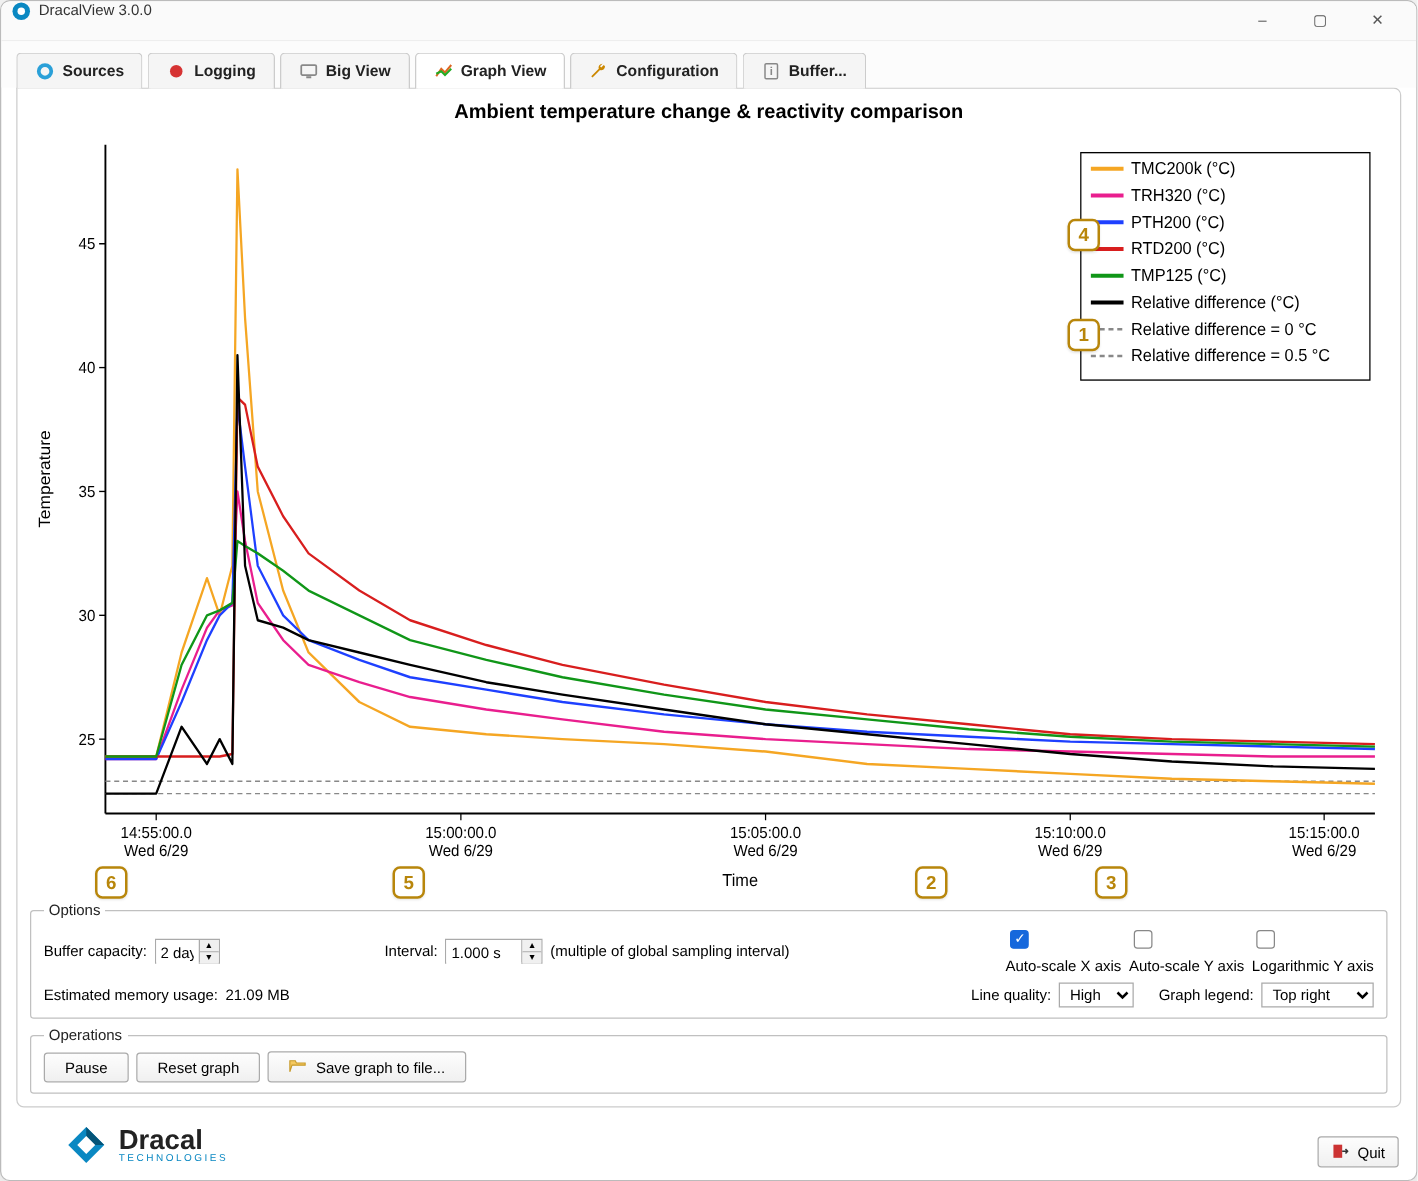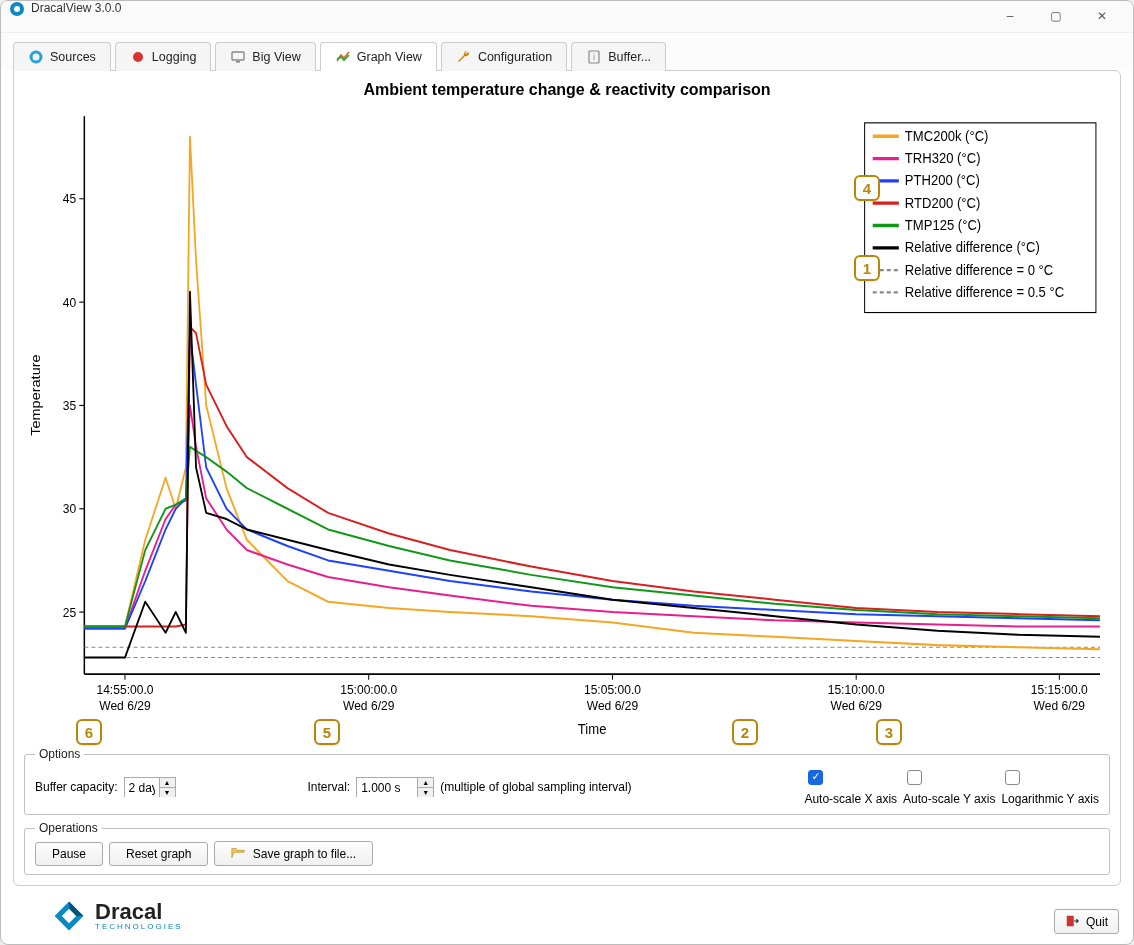--- a/index.html
+++ b/index.html
@@ -58,20 +58,21 @@
     display:flex; align-items:center; gap:6px;
     padding: 6px 14px;
     border: 1px solid var(--tab-border);
     border-bottom: none;
     border-radius: 4px 4px 0 0;
     background: var(--inactive-tab-bg);
     color:#222;
     font-size: 12.5px;
     position:relative;
     top:1px;
+    font-weight:bold;
   }
   .tab.active {
     background: var(--active-tab-bg);
     z-index:2;
   }
   .tab .tab-icon { width:16px; height:16px; display:inline-flex; align-items:center; justify-content:center; }
 
   .tab-content {
     flex:1;
     border: 1px solid var(--tab-border);
@@ -343,20 +344,34 @@
         </label>
         <label class="inline">
           <input type="checkbox" class="chk" style="">
           <span>Auto-scale Y axis</span>
         </label>
         <label class="inline">
           <input type="checkbox" class="chk" style="">
           <span>Logarithmic Y axis</span>
         </label>
       </div>
+      <div class="opt-row">
+        <span>Estimated memory usage:</span>
+        <span>21.09 MB</span>
+        <span class="spacer"></span>
+        <span>Line quality:</span>
+        <select style="width:60px">
+          <option>High</option>
+        </select>
+        <span style="width:8px"></span>
+        <span>Graph legend:</span>
+        <select style="width:90px">
+          <option>Top right</option>
+        </select>
+      </div>
     </fieldset>
     </div>
 
     <fieldset>
       <legend>Operations</legend>
       <div class="opt-row">
         <button class="btn"><span>Pause</span></button>
         <button class="btn"><span>Reset graph</span></button>
         <button class="btn">
           <svg class="icon" viewBox="0 0 16 16">

